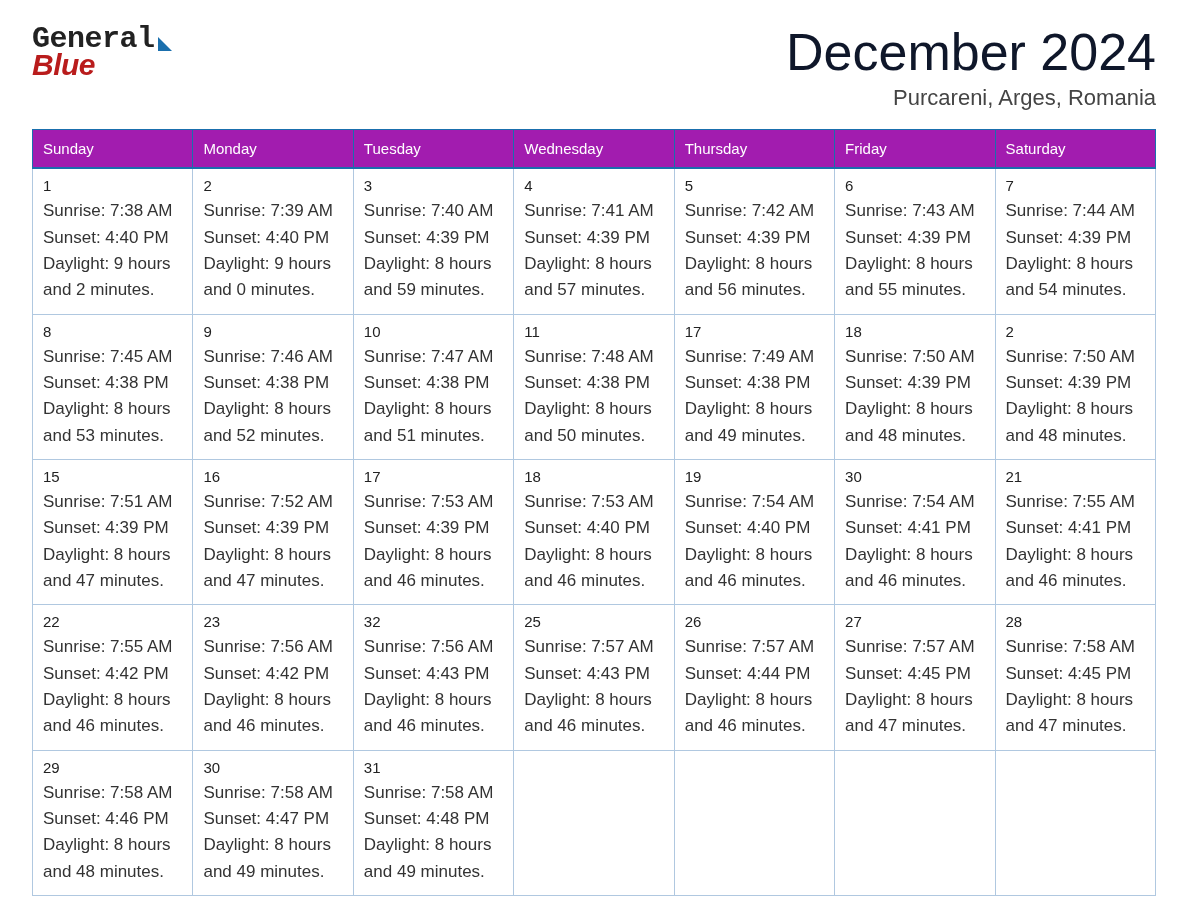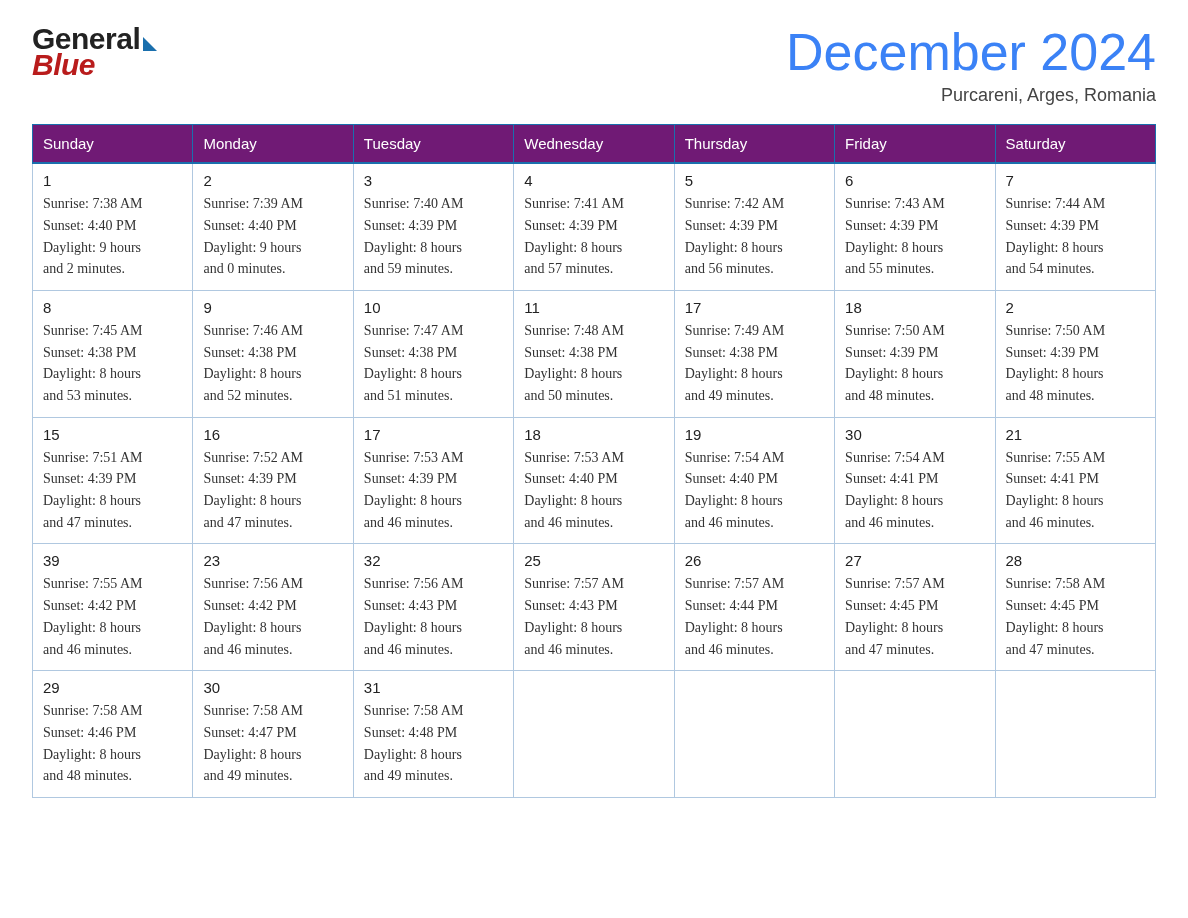--- a/index.html
+++ b/index.html
@@ -16,36 +16,36 @@
       justify-content: space-between;
       align-items: flex-start;
       margin-bottom: 18px;
     }
     .title-block {
       text-align: right;
     }
     .title-block h1 {
       font-size: 52px;
       font-weight: 400;
-      color: #3b82f6;
+      color: #0f172a;
       line-height: 1.1;
     }
     .title-block h2 {
-      font-size: 18px;
+      font-size: 22px;
       font-weight: 400;
       color: #444;
       margin-top: 4px;
     }
     table {
       width: 100%;
       border-collapse: collapse;
       font-size: 13.5px;
     }
     thead tr th {
-      background-color: #701a75;
+      background-color: #a21caf;
       color: #fff;
       padding: 10px 10px;
       text-align: left;
       font-size: 15px;
       font-weight: normal;
       border: 1px solid #1a6fad;
     }
     tbody tr td {
       vertical-align: top;
       padding: 8px 10px 10px 10px;
@@ -54,43 +54,43 @@
       height: 110px;
     }
     tbody tr td .day-num {
       font-size: 15px;
       font-weight: normal;
       display: block;
       margin-bottom: 4px;
       color: #222;
     }
     tbody tr td .day-info {
-      font-size: 14px;
+      font-size: 17px;
       color: #333;
       line-height: 1.55;
-      font-family: Liberation Serif, serif;
     }
     tbody tr:first-child td {
       border-top: 2px solid #1a6fad;
     }
     tbody tr td:empty {
       background: #fff;
     }
     .logo-wrapper {
       display: flex;
       flex-direction: column;
       line-height: 1;
     }
     .logo-line1 {
       display: flex;
       align-items: flex-end;
       font-size: 30px;
       font-weight: bold;
       color: #222;
       letter-spacing: -0.5px;
+      font-family: Liberation Mono, monospace;
     }
     .logo-line2 {
       font-size: 30px;
       font-weight: bold;
       color: #b91c1c;
       margin-top: -4px;
       letter-spacing: -0.5px;
       font-style: italic;
     }
     .arrow-icon {
@@ -155,21 +155,21 @@
       <tr>
         <td><span class="day-num">15</span><span class="day-info">Sunrise: 7:51 AM<br>Sunset: 4:39 PM<br>Daylight: 8 hours<br>and 47 minutes.</span></td>
         <td><span class="day-num">16</span><span class="day-info">Sunrise: 7:52 AM<br>Sunset: 4:39 PM<br>Daylight: 8 hours<br>and 47 minutes.</span></td>
         <td><span class="day-num">17</span><span class="day-info">Sunrise: 7:53 AM<br>Sunset: 4:39 PM<br>Daylight: 8 hours<br>and 46 minutes.</span></td>
         <td><span class="day-num">18</span><span class="day-info">Sunrise: 7:53 AM<br>Sunset: 4:40 PM<br>Daylight: 8 hours<br>and 46 minutes.</span></td>
         <td><span class="day-num">19</span><span class="day-info">Sunrise: 7:54 AM<br>Sunset: 4:40 PM<br>Daylight: 8 hours<br>and 46 minutes.</span></td>
         <td><span class="day-num">30</span><span class="day-info">Sunrise: 7:54 AM<br>Sunset: 4:41 PM<br>Daylight: 8 hours<br>and 46 minutes.</span></td>
         <td><span class="day-num">21</span><span class="day-info">Sunrise: 7:55 AM<br>Sunset: 4:41 PM<br>Daylight: 8 hours<br>and 46 minutes.</span></td>
       </tr>
       <tr>
-        <td><span class="day-num">39</span><span class="day-info">Sunrise: 7:55 AM<br>Sunset: 4:42 PM<br>Daylight: 8 hours<br>and 46 minutes.</span></td>
+        <td><span class="day-num">22</span><span class="day-info">Sunrise: 7:55 AM<br>Sunset: 4:42 PM<br>Daylight: 8 hours<br>and 46 minutes.</span></td>
         <td><span class="day-num">23</span><span class="day-info">Sunrise: 7:56 AM<br>Sunset: 4:42 PM<br>Daylight: 8 hours<br>and 46 minutes.</span></td>
         <td><span class="day-num">32</span><span class="day-info">Sunrise: 7:56 AM<br>Sunset: 4:43 PM<br>Daylight: 8 hours<br>and 46 minutes.</span></td>
         <td><span class="day-num">25</span><span class="day-info">Sunrise: 7:57 AM<br>Sunset: 4:43 PM<br>Daylight: 8 hours<br>and 46 minutes.</span></td>
         <td><span class="day-num">26</span><span class="day-info">Sunrise: 7:57 AM<br>Sunset: 4:44 PM<br>Daylight: 8 hours<br>and 46 minutes.</span></td>
         <td><span class="day-num">27</span><span class="day-info">Sunrise: 7:57 AM<br>Sunset: 4:45 PM<br>Daylight: 8 hours<br>and 47 minutes.</span></td>
         <td><span class="day-num">28</span><span class="day-info">Sunrise: 7:58 AM<br>Sunset: 4:45 PM<br>Daylight: 8 hours<br>and 47 minutes.</span></td>
       </tr>
       <tr>
         <td><span class="day-num">29</span><span class="day-info">Sunrise: 7:58 AM<br>Sunset: 4:46 PM<br>Daylight: 8 hours<br>and 48 minutes.</span></td>
         <td><span class="day-num">30</span><span class="day-info">Sunrise: 7:58 AM<br>Sunset: 4:47 PM<br>Daylight: 8 hours<br>and 49 minutes.</span></td>

